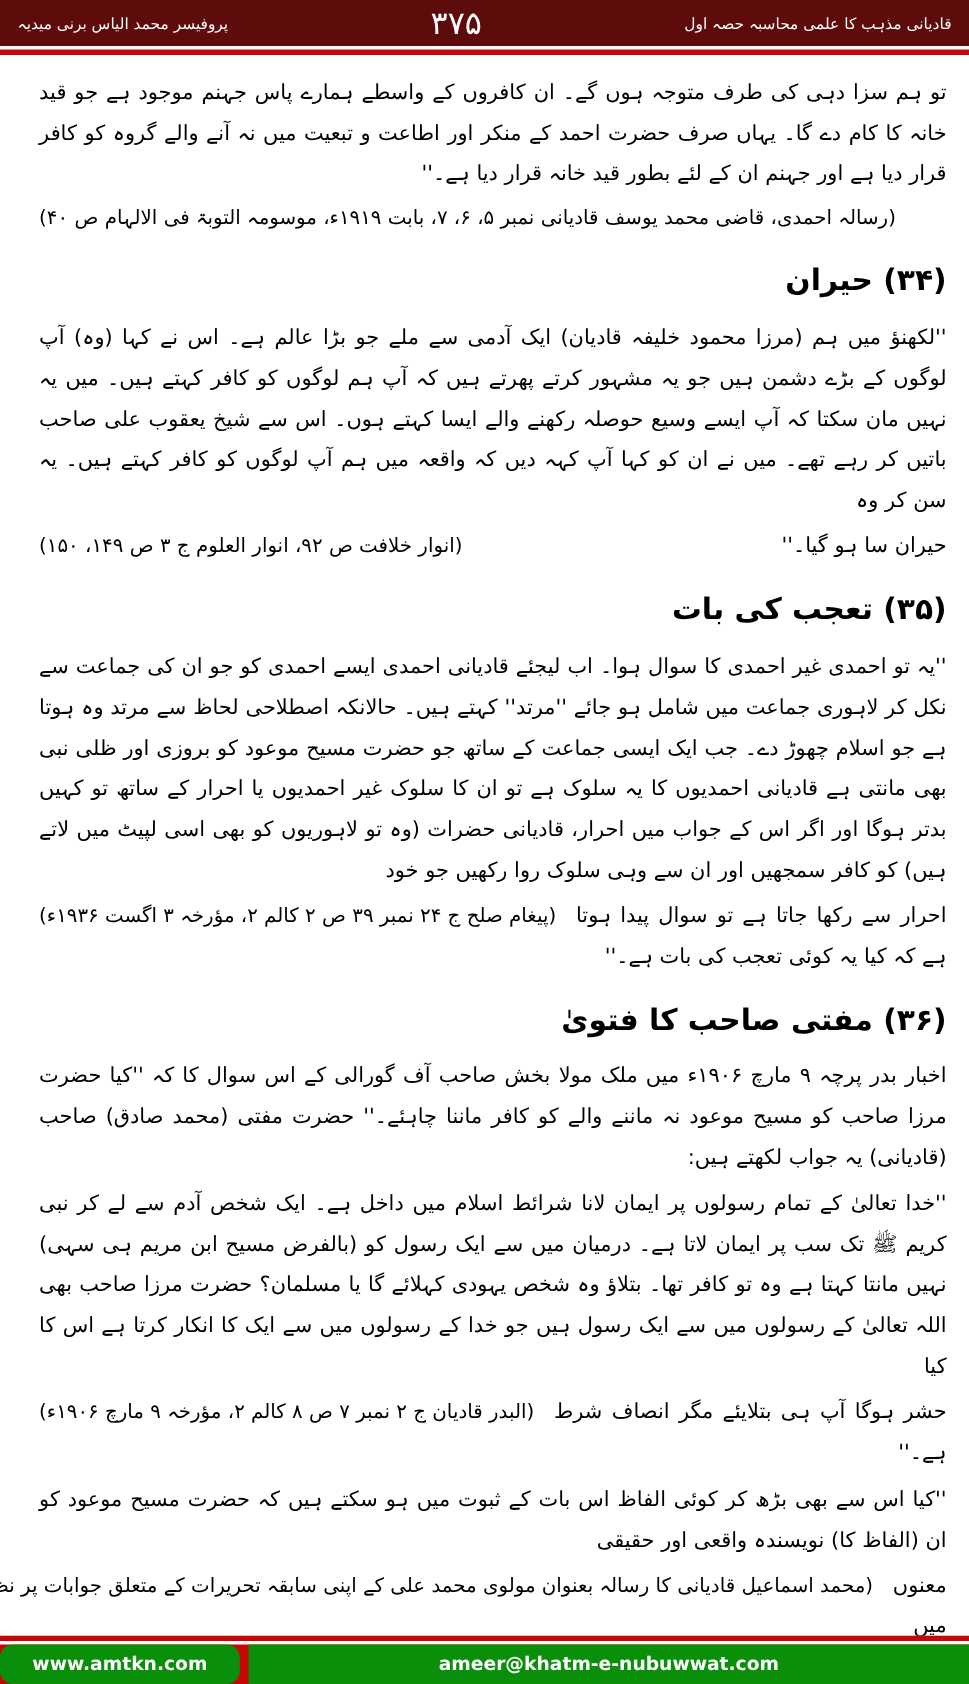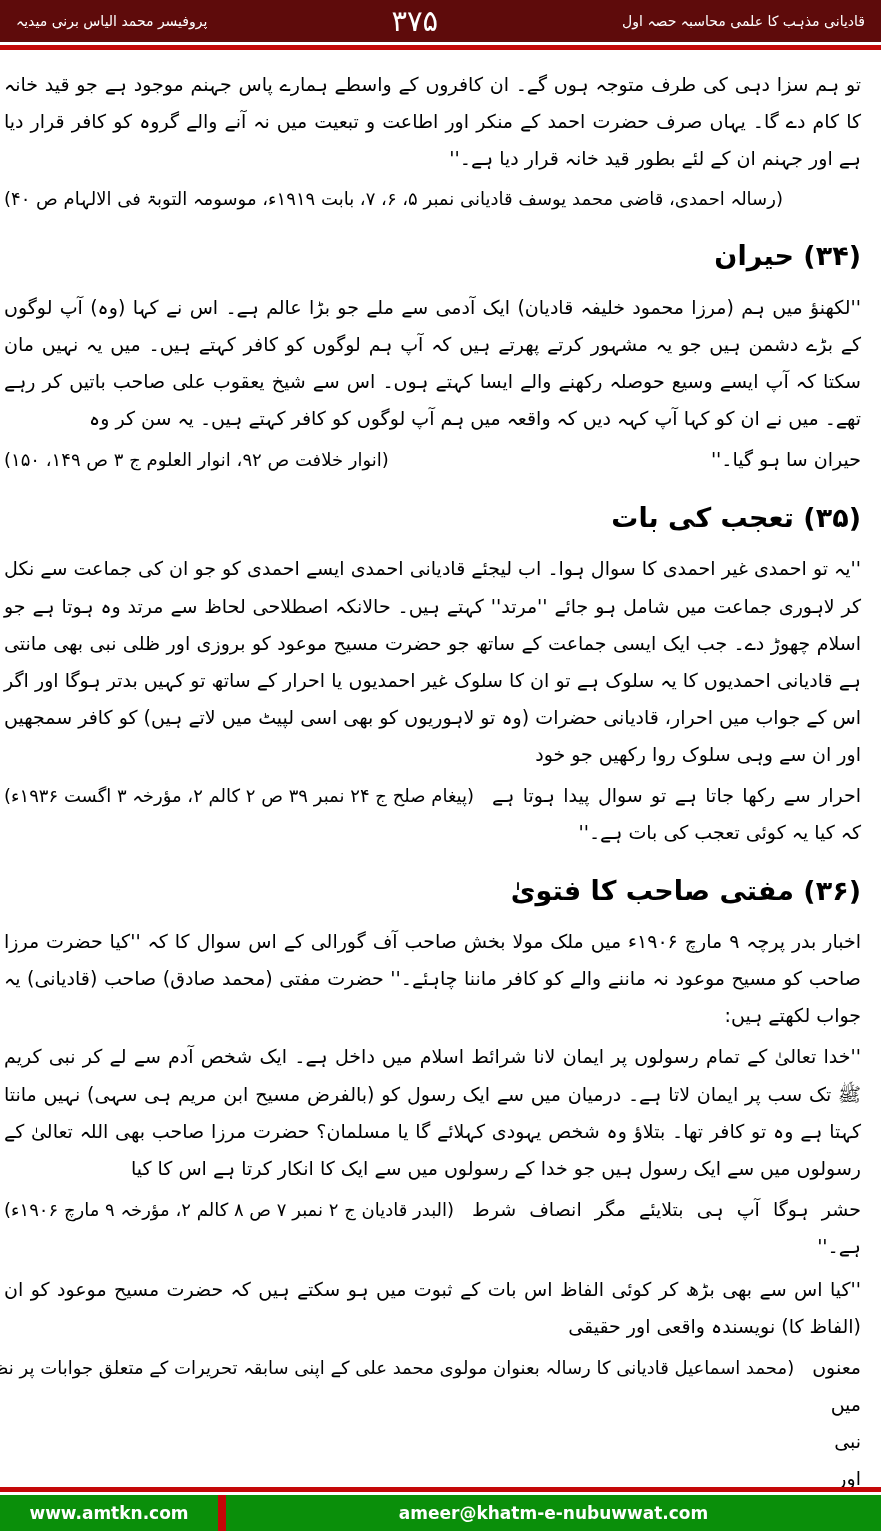--- a/index.html
+++ b/index.html
@@ -28,21 +28,21 @@
   }
   .header-side { font-size: 14px; letter-spacing: 0; }
   .header-page { font-size: 29px; font-weight: normal; }
   .white-gap { height: 3px; background: #ffffff; }
   .red-rule  { height: 5px; background: #c40808; }
 
   
   main.content {
     flex: 1;
     direction: rtl;
-    padding: 16px 20px 0 4px;
+    padding: 16px 20px 0 36px;
     font-size: 19px;
     line-height: 1.95;
     text-align: justify;
     overflow: hidden;
   }
   p.para { margin: 0 0 4px 0; text-align: justify; }
   .cite-line {
     direction: rtl;
     text-align: left;
     font-size: 18px;
@@ -77,21 +77,21 @@
   .footer-seg {
     background: #0a8f0a;
     color: #ffffff;
     display: flex;
     align-items: center;
     justify-content: center;
     font-size: 17px;
     font-weight: bold;
     white-space: nowrap;
   }
-  .footer-seg.left   { flex: 0 0 218px; }
+  .footer-seg.left   { flex: 0 0 218px; border-radius: 12px; }
   .footer-seg.center { flex: 1 1 auto; text-align: right; }
   .footer-seg.right  { flex: 0 0 262px; }
 </style>
 </head>
 <body>
 
 <header>
   <div class="header-bar">
     <span class="header-side">قادیانی مذہب کا علمی محاسبہ حصہ اول</span>
     <span class="header-page">۳۷۵</span>

